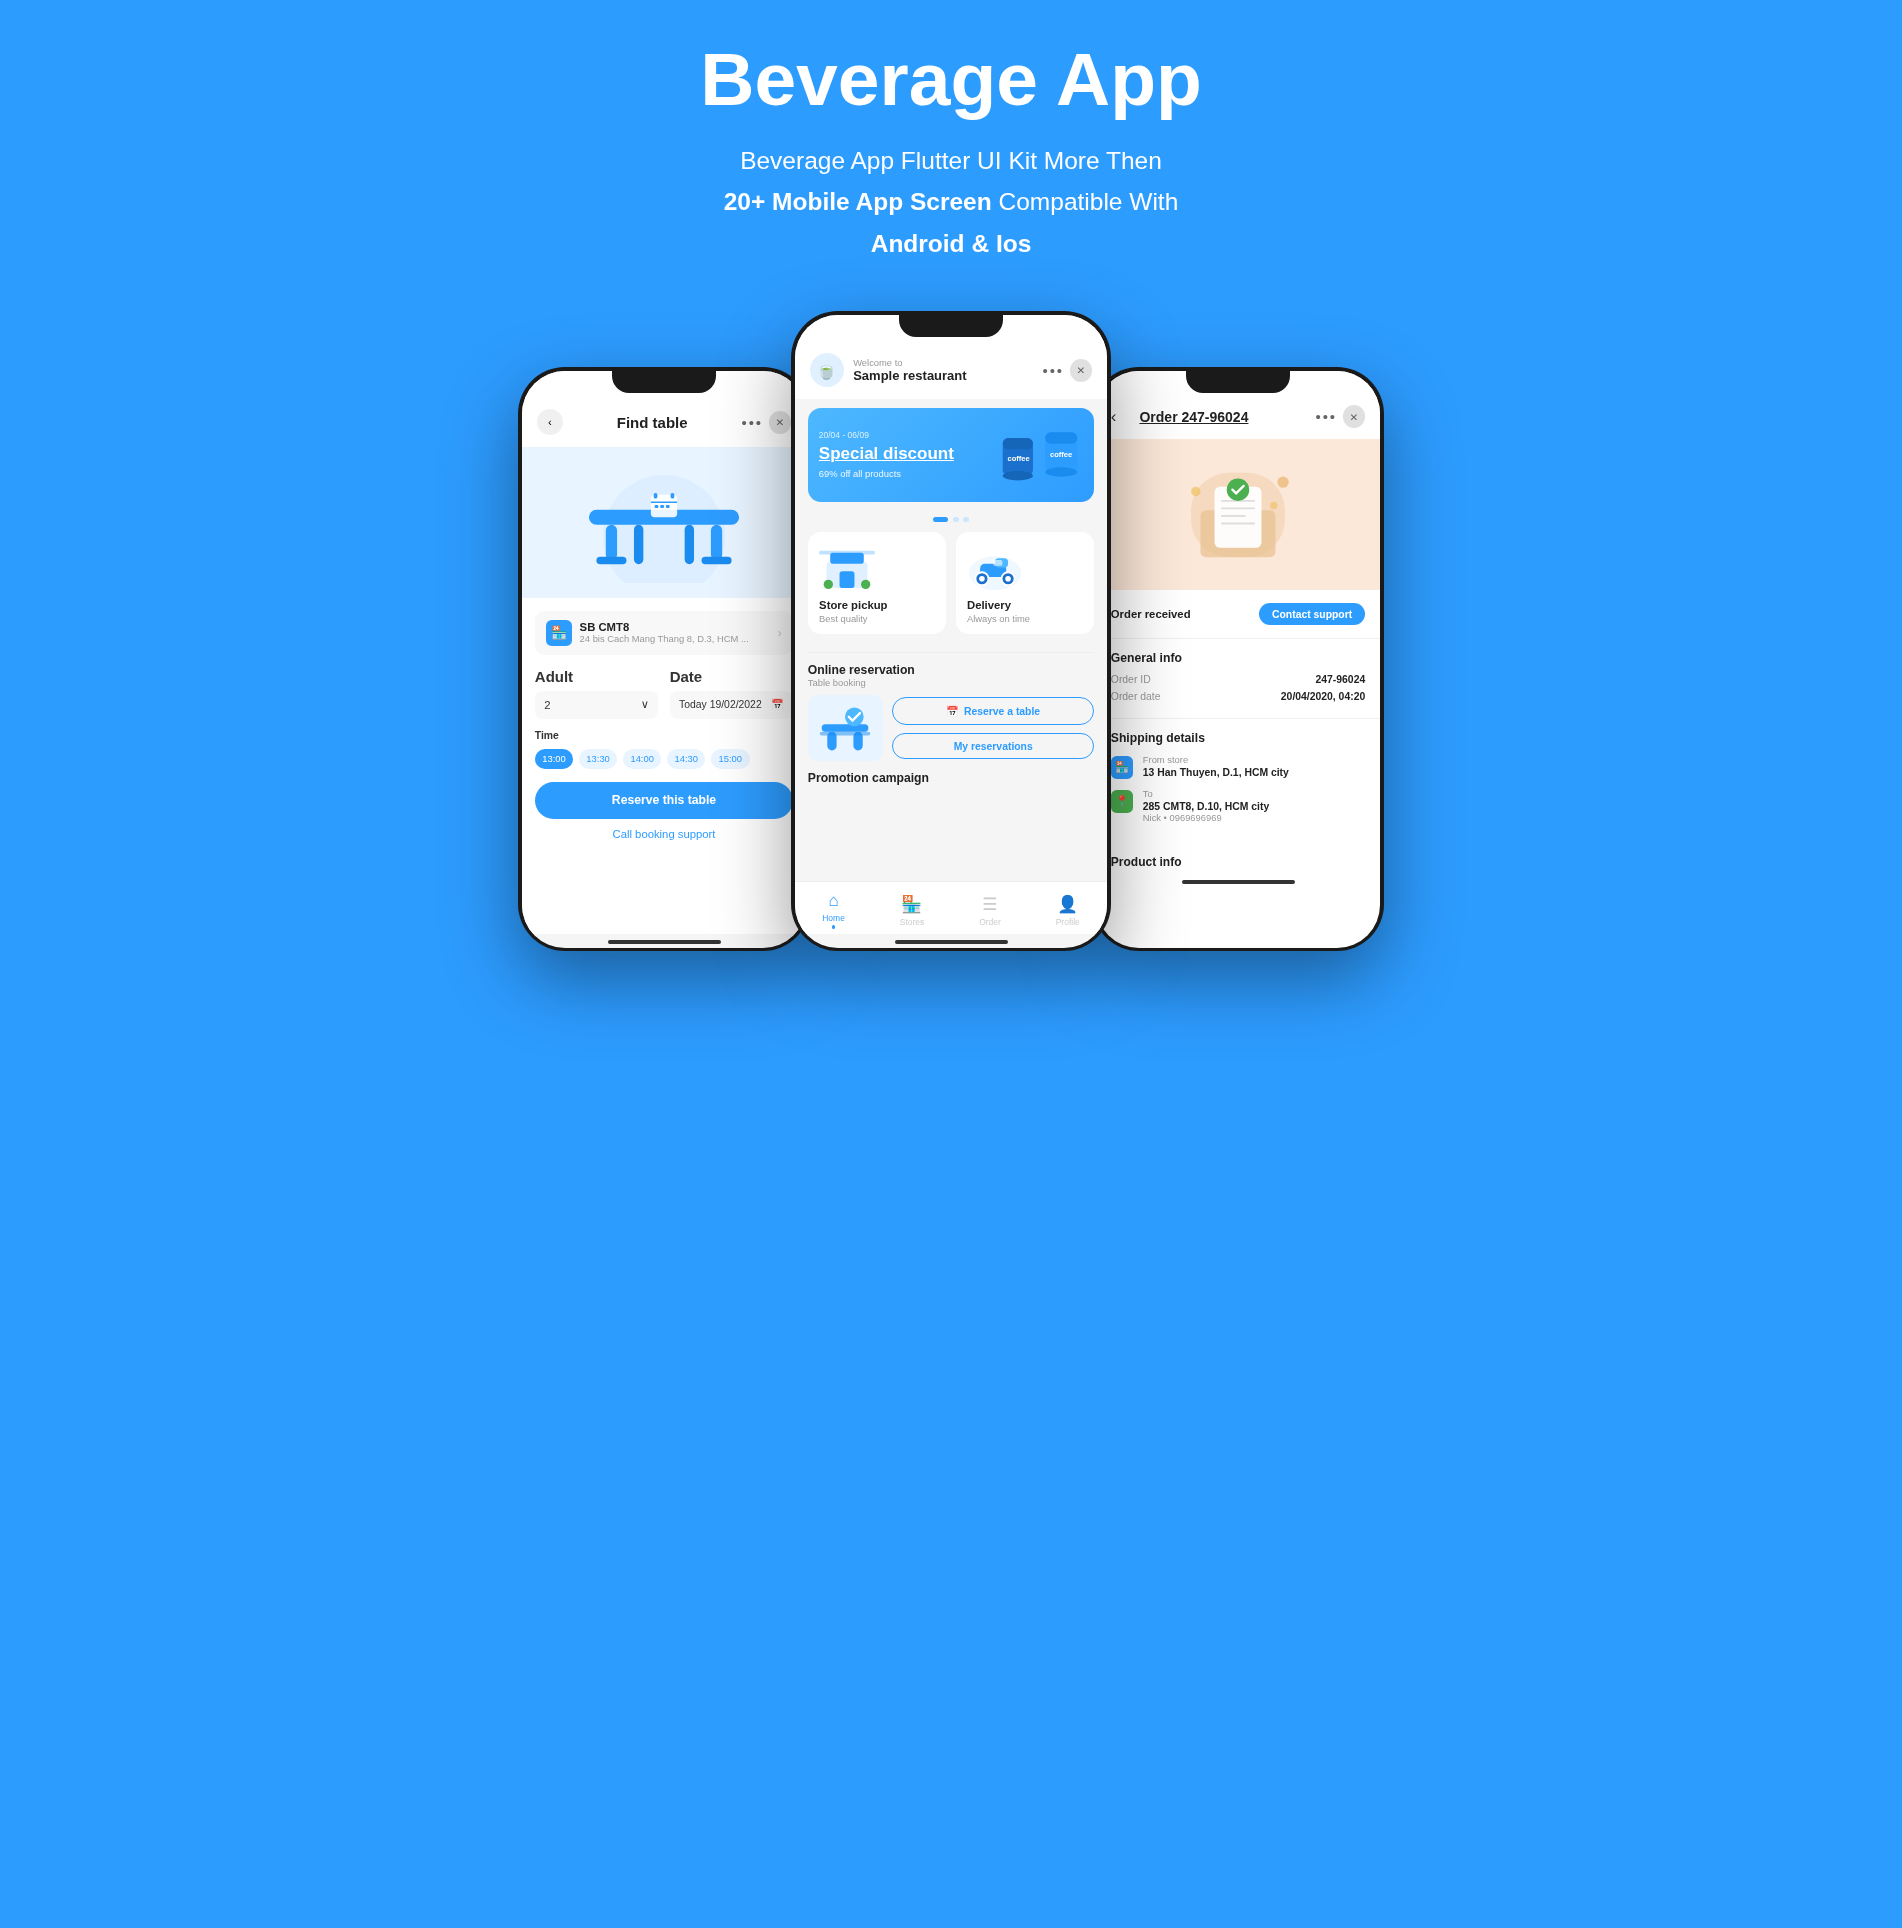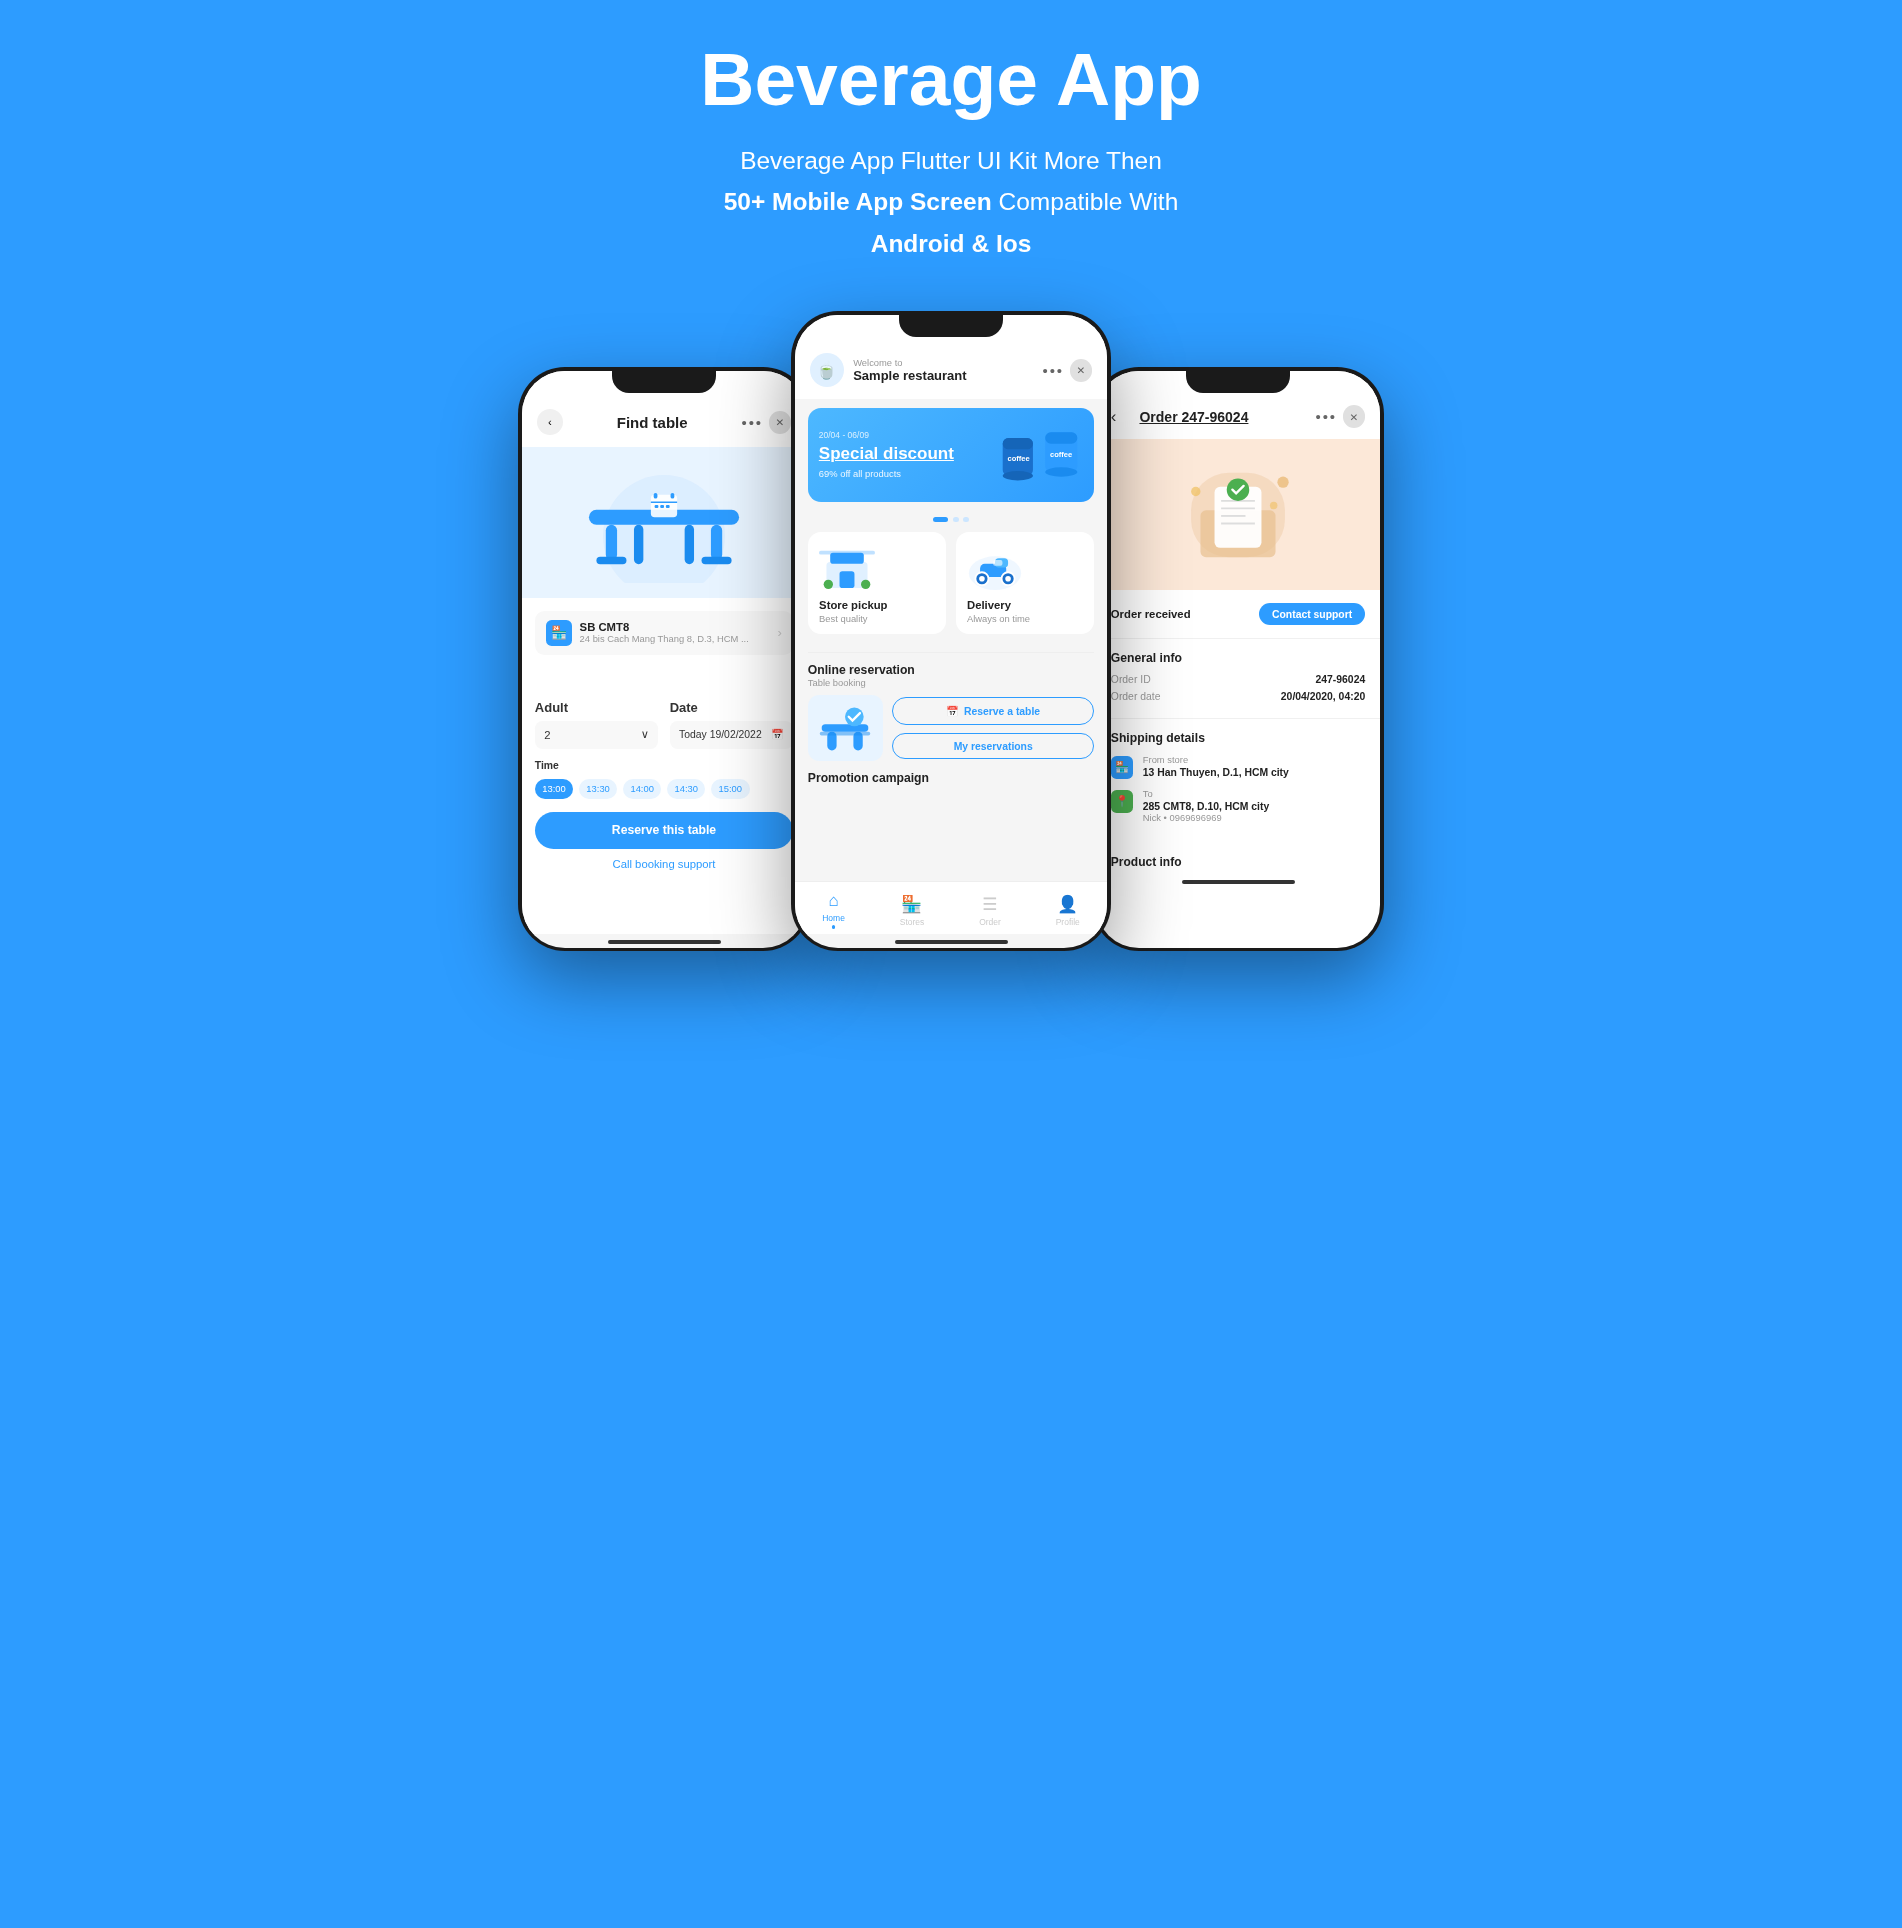--- a/index.html
+++ b/index.html
@@ -221,26 +221,25 @@
       display: flex;
       gap: 11.3px;
       margin-bottom: 11.3px;
     }
 
     .form-group {
       flex: 1;
     }
 
     .form-label {
-      font-size: 13px;
+      font-size: 15px;
       font-weight: 600;
       color: #333;
       margin-bottom: 5.6px;
       display: block;
-      margin-top: 32px;
     }
 
     .form-select {
       background: #f8f8f8;
       border-radius: 7.5px;
       padding: 7.5px 9.4px;
       display: flex;
       align-items: center;
       justify-content: space-between;
       font-size: 11.3px;
@@ -727,21 +726,21 @@
       border-radius: 1.9px;
       margin: 5.6px auto 3.8px;
     }
   </style>
 </head>
 <body>
 
 <h1 class="hero-title">Beverage App</h1>
 <p class="hero-subtitle">
   <span>Beverage App Flutter UI Kit More Then</span><br>
-  <strong>50+ Mobile App Screen</strong><span> Compatible With</span><br>
+  <strong>20+ Mobile App Screen</strong><span> Compatible With</span><br>
   <strong>Android &amp; Ios</strong>
 </p>
 
 <div class="phones-container">
 
   <div class="phone phone-left">
     <div class="notch"></div>
     <div class="phone-screen left-screen">
 
       <div class="left-header">

